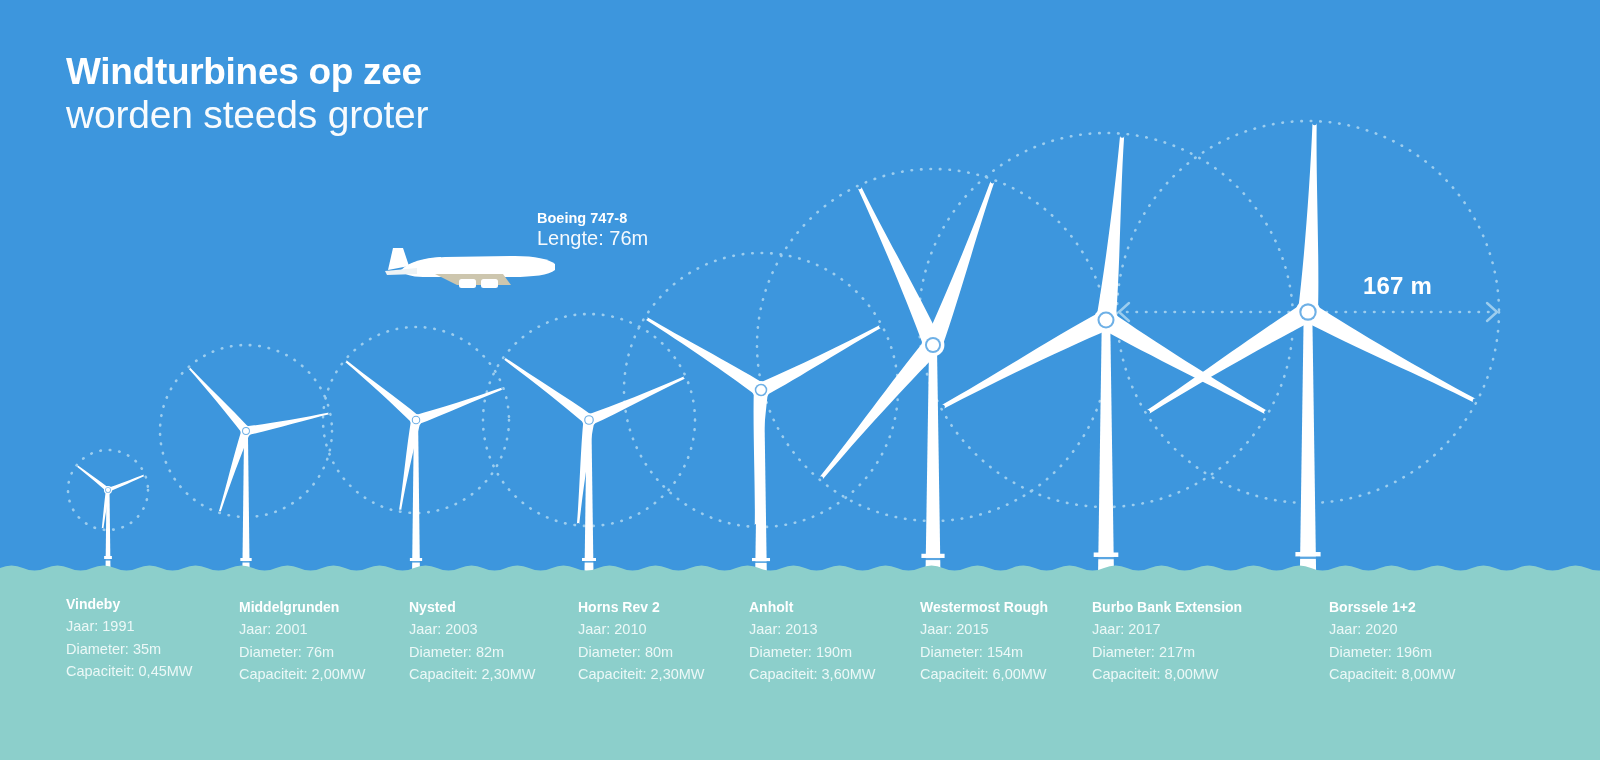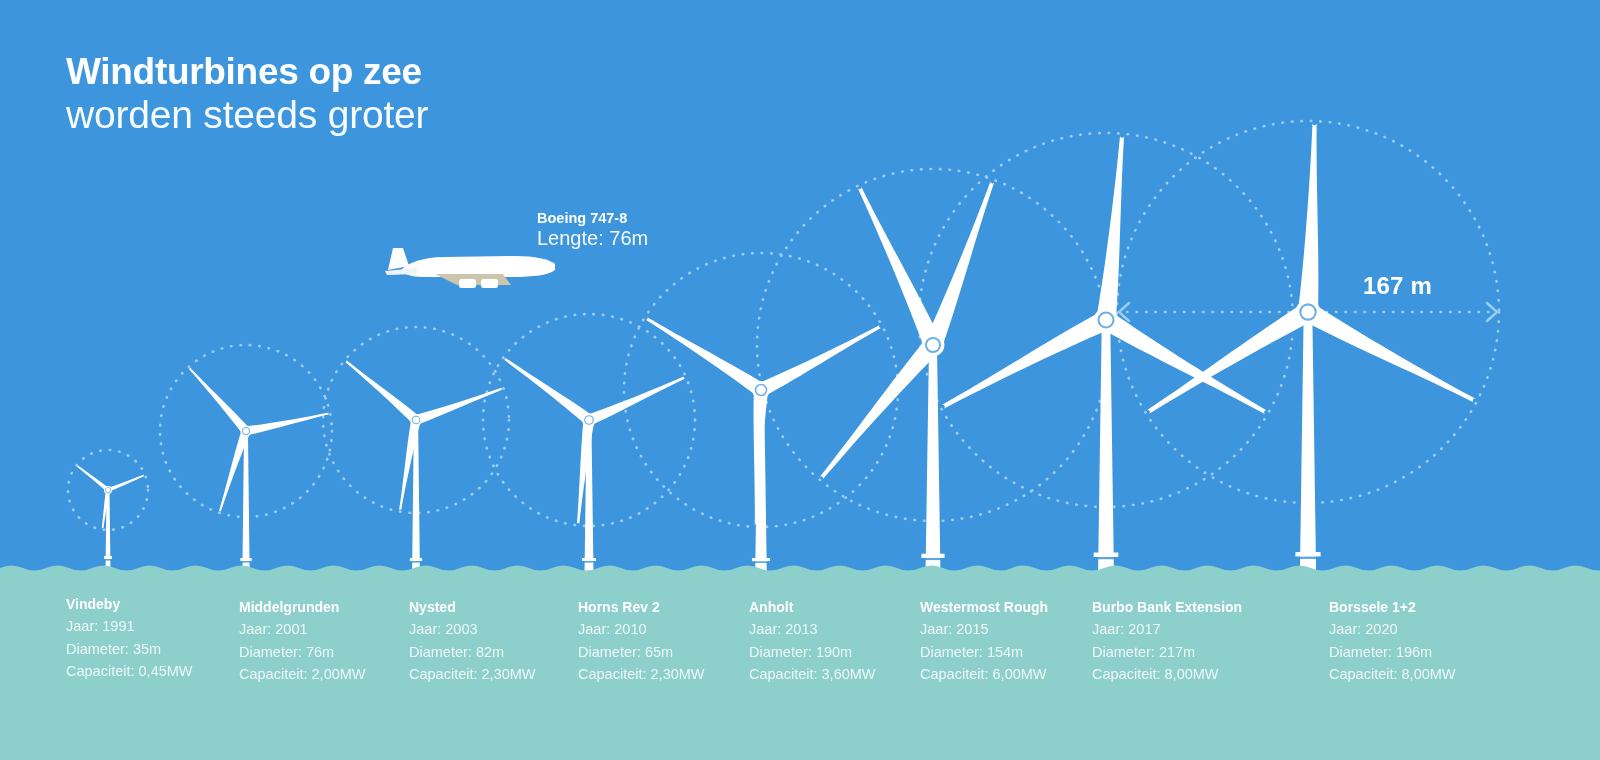--- a/index.html
+++ b/index.html
@@ -286,21 +286,21 @@
       </div>
       <div class="legend-item" style="left: 409px; top: 596px;">
         <div class="legend-name">Nysted</div>
         <div class="legend-row">Jaar: 2003</div>
         <div class="legend-row">Diameter: 82m</div>
         <div class="legend-row">Capaciteit: 2,30MW</div>
       </div>
       <div class="legend-item" style="left: 578px; top: 596px;">
         <div class="legend-name">Horns Rev 2</div>
         <div class="legend-row">Jaar: 2010</div>
-        <div class="legend-row">Diameter: 65m</div>
+        <div class="legend-row">Diameter: 80m</div>
         <div class="legend-row">Capaciteit: 2,30MW</div>
       </div>
       <div class="legend-item" style="left: 749px; top: 596px;">
         <div class="legend-name">Anholt</div>
         <div class="legend-row">Jaar: 2013</div>
         <div class="legend-row">Diameter: 190m</div>
         <div class="legend-row">Capaciteit: 3,60MW</div>
       </div>
       <div class="legend-item" style="left: 920px; top: 596px;">
         <div class="legend-name">Westermost Rough</div>

